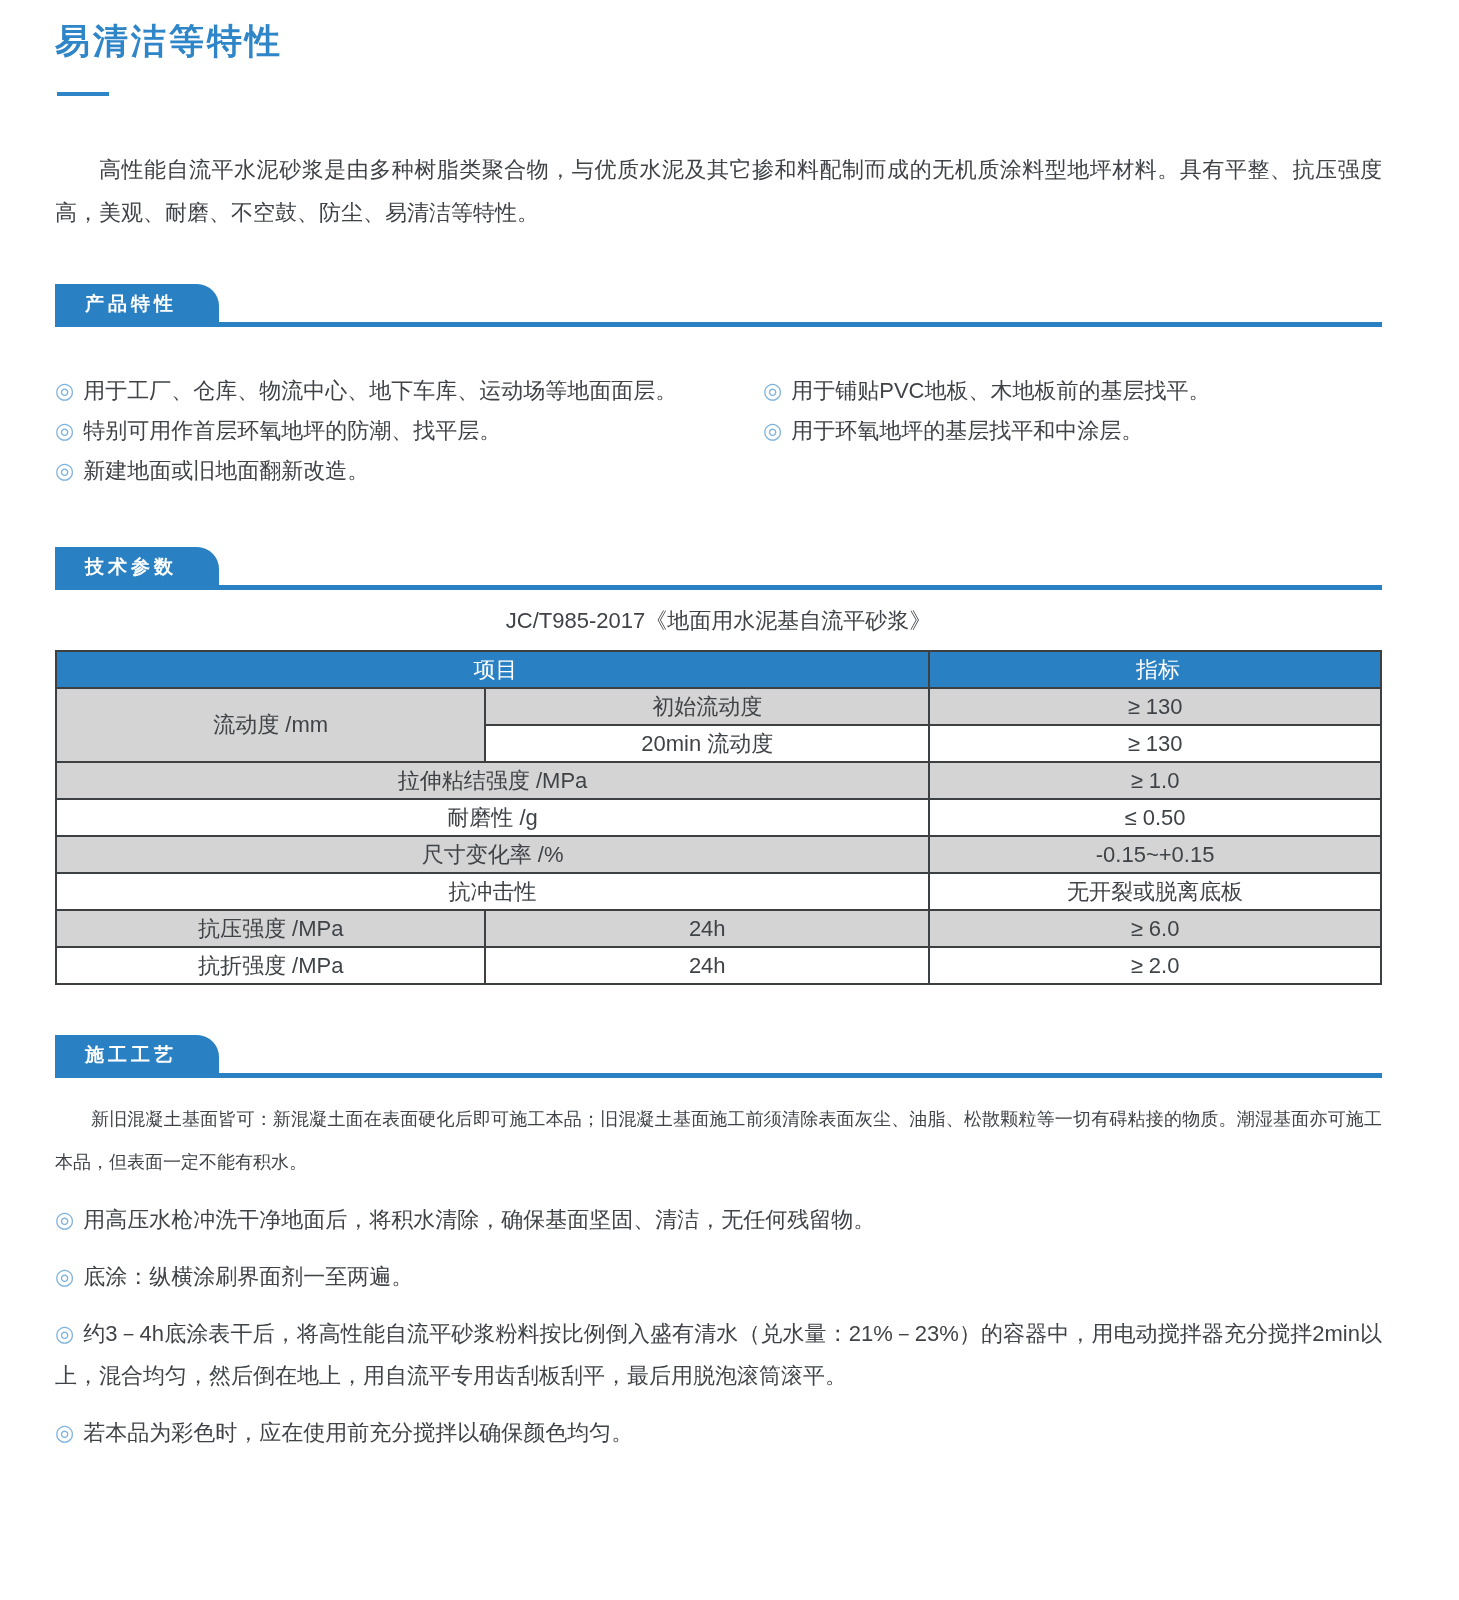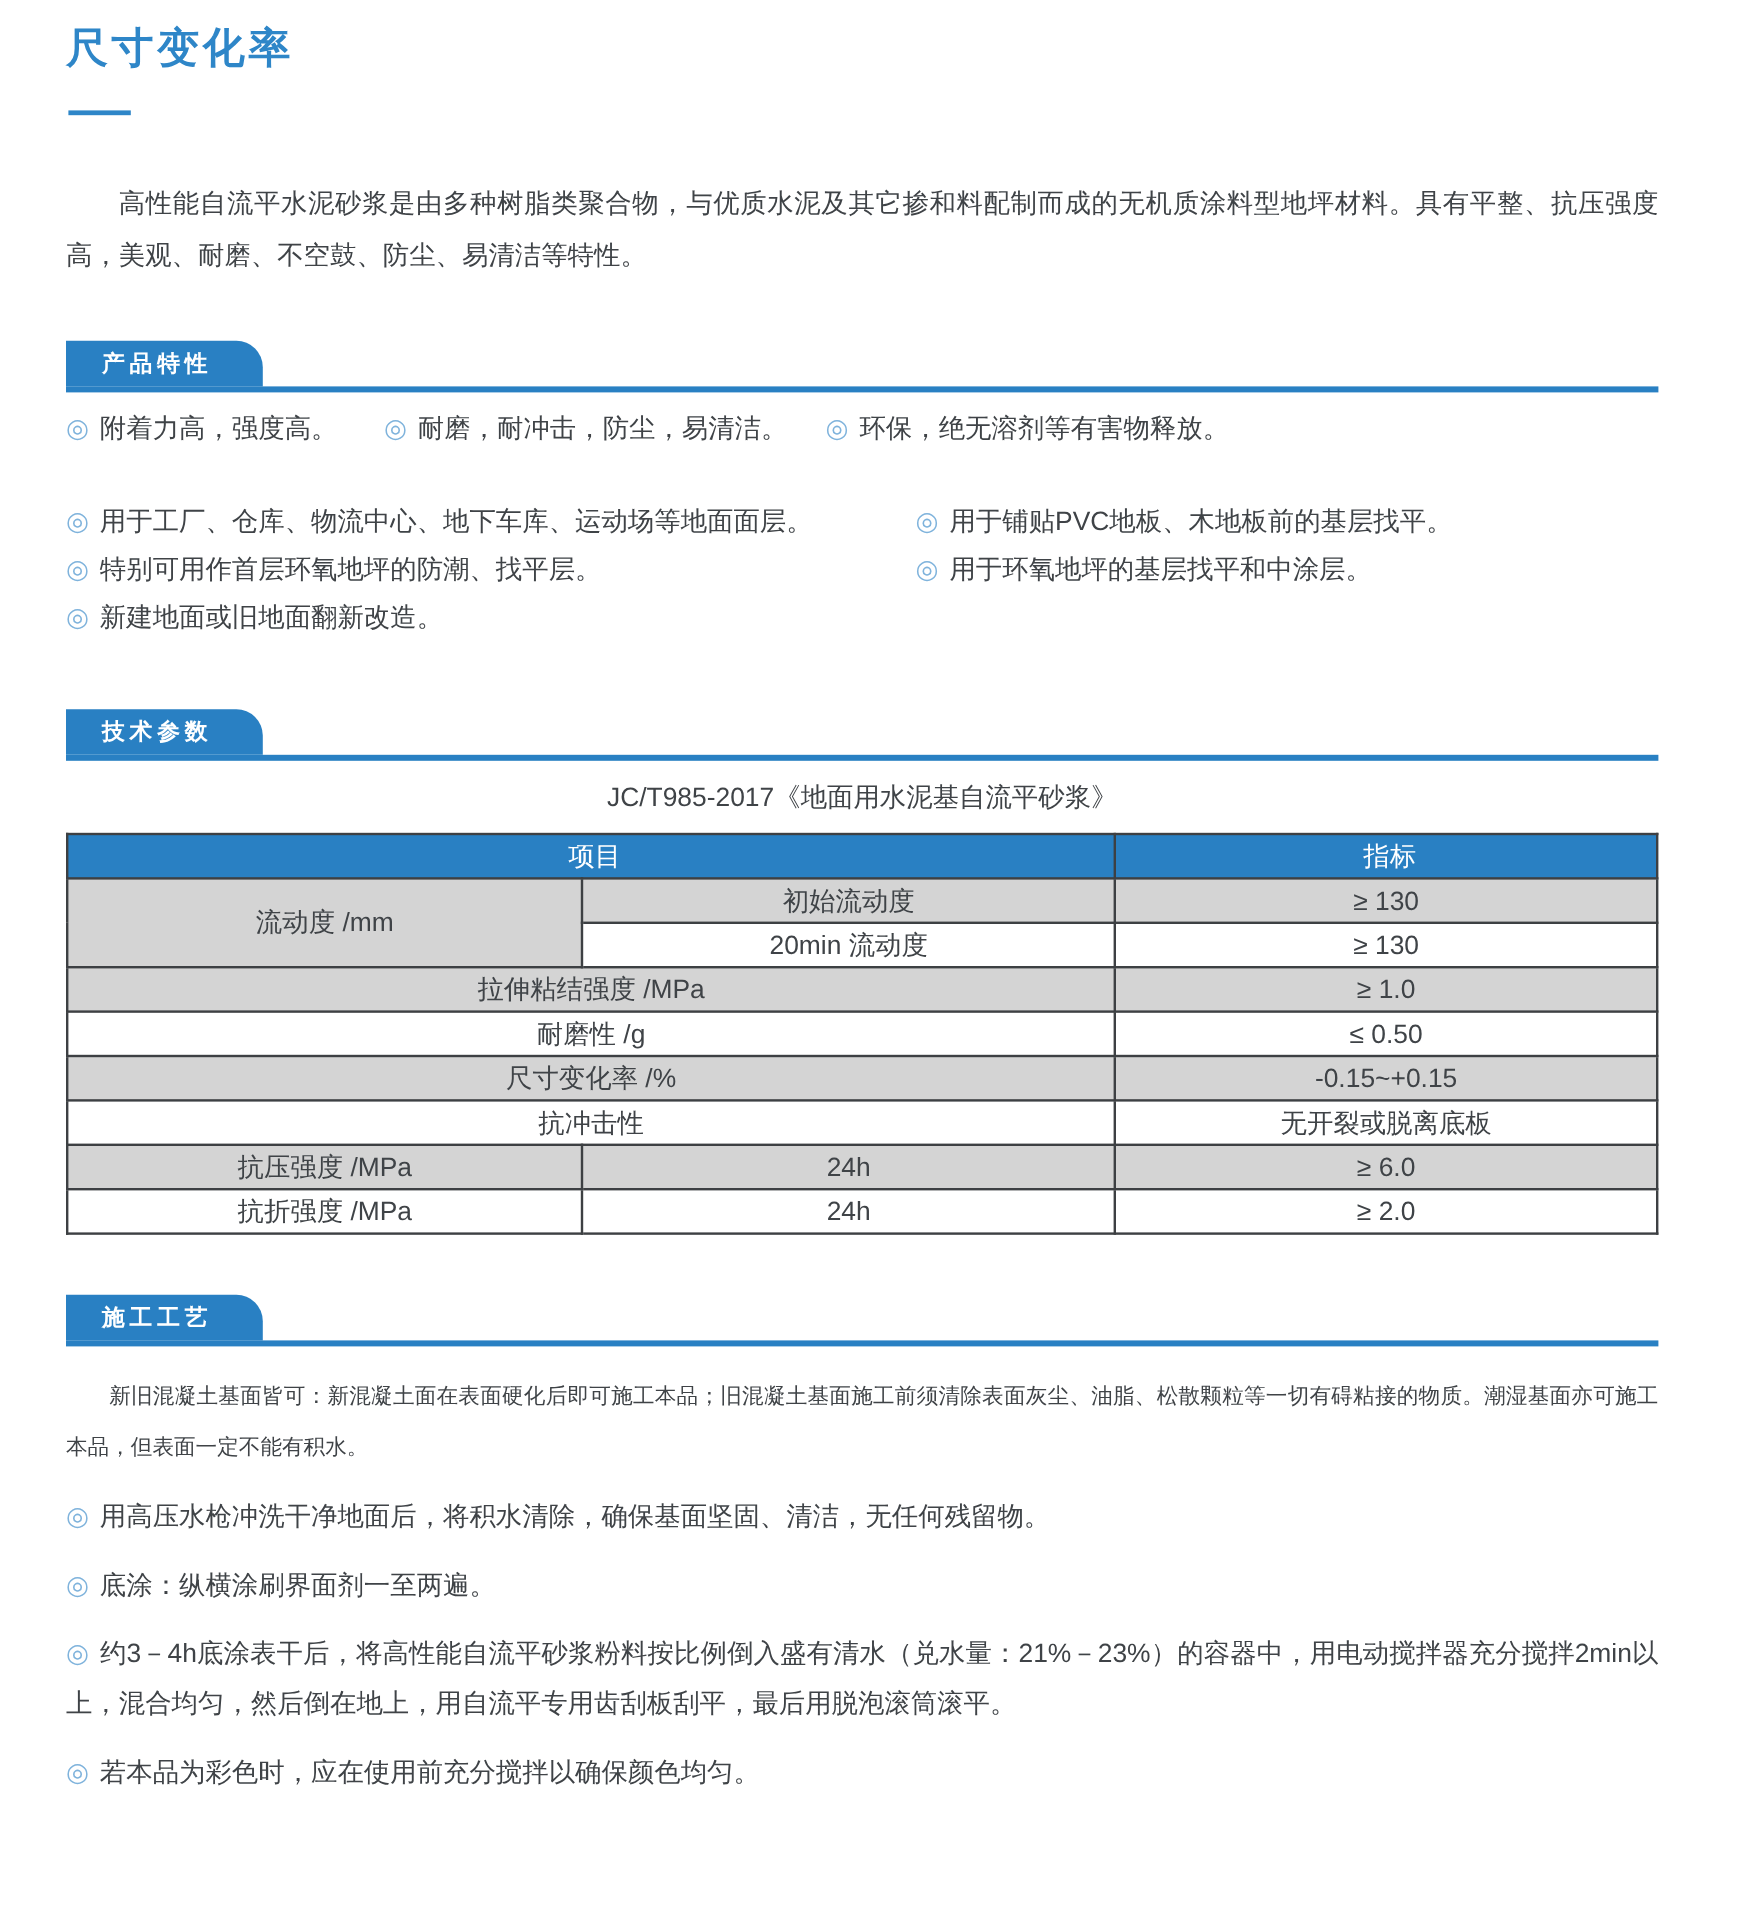--- a/index.html
+++ b/index.html
@@ -106,39 +106,28 @@
     font-size:22px;
     line-height:42px;
     text-align:justify;
   }
 </style>
 </head>
 <body>
 
 <div class="page">
 
-  <h1 class="title">尺寸变化率</h1>
+  <h1 class="title">易清洁等特性</h1>
   <div class="title-dash"></div>
 
   <p class="intro">高性能自流平水泥砂浆是由多种树脂类聚合物，与优质水泥及其它掺和料配制而成的无机质涂料型地坪材料。具有平整、抗压强度高，美观、耐磨、不空鼓、防尘、易清洁等特性。</p>
 
   <div class="section">
     <div class="section-bar">
       <span class="section-tab">产品特性</span>
-    </div>
-    <div class="features-row">
-      <div class="bullet b1">
-        <span class="bullet-icon">◎</span><span>附着力高，强度高。</span>
-      </div>
-      <div class="bullet b2">
-        <span class="bullet-icon">◎</span><span>耐磨，耐冲击，防尘，易清洁。</span>
-      </div>
-      <div class="bullet b3">
-        <span class="bullet-icon">◎</span><span>环保，绝无溶剂等有害物释放。</span>
-      </div>
     </div>
   </div>
 
   <div class="section">
     <div class="uses-grid">
       <div class="uses-col-left">
         <div class="bullet">
           <span class="bullet-icon">◎</span><span>用于工厂、仓库、物流中心、地下车库、运动场等地面面层。</span>
         </div>
         <div class="bullet">

